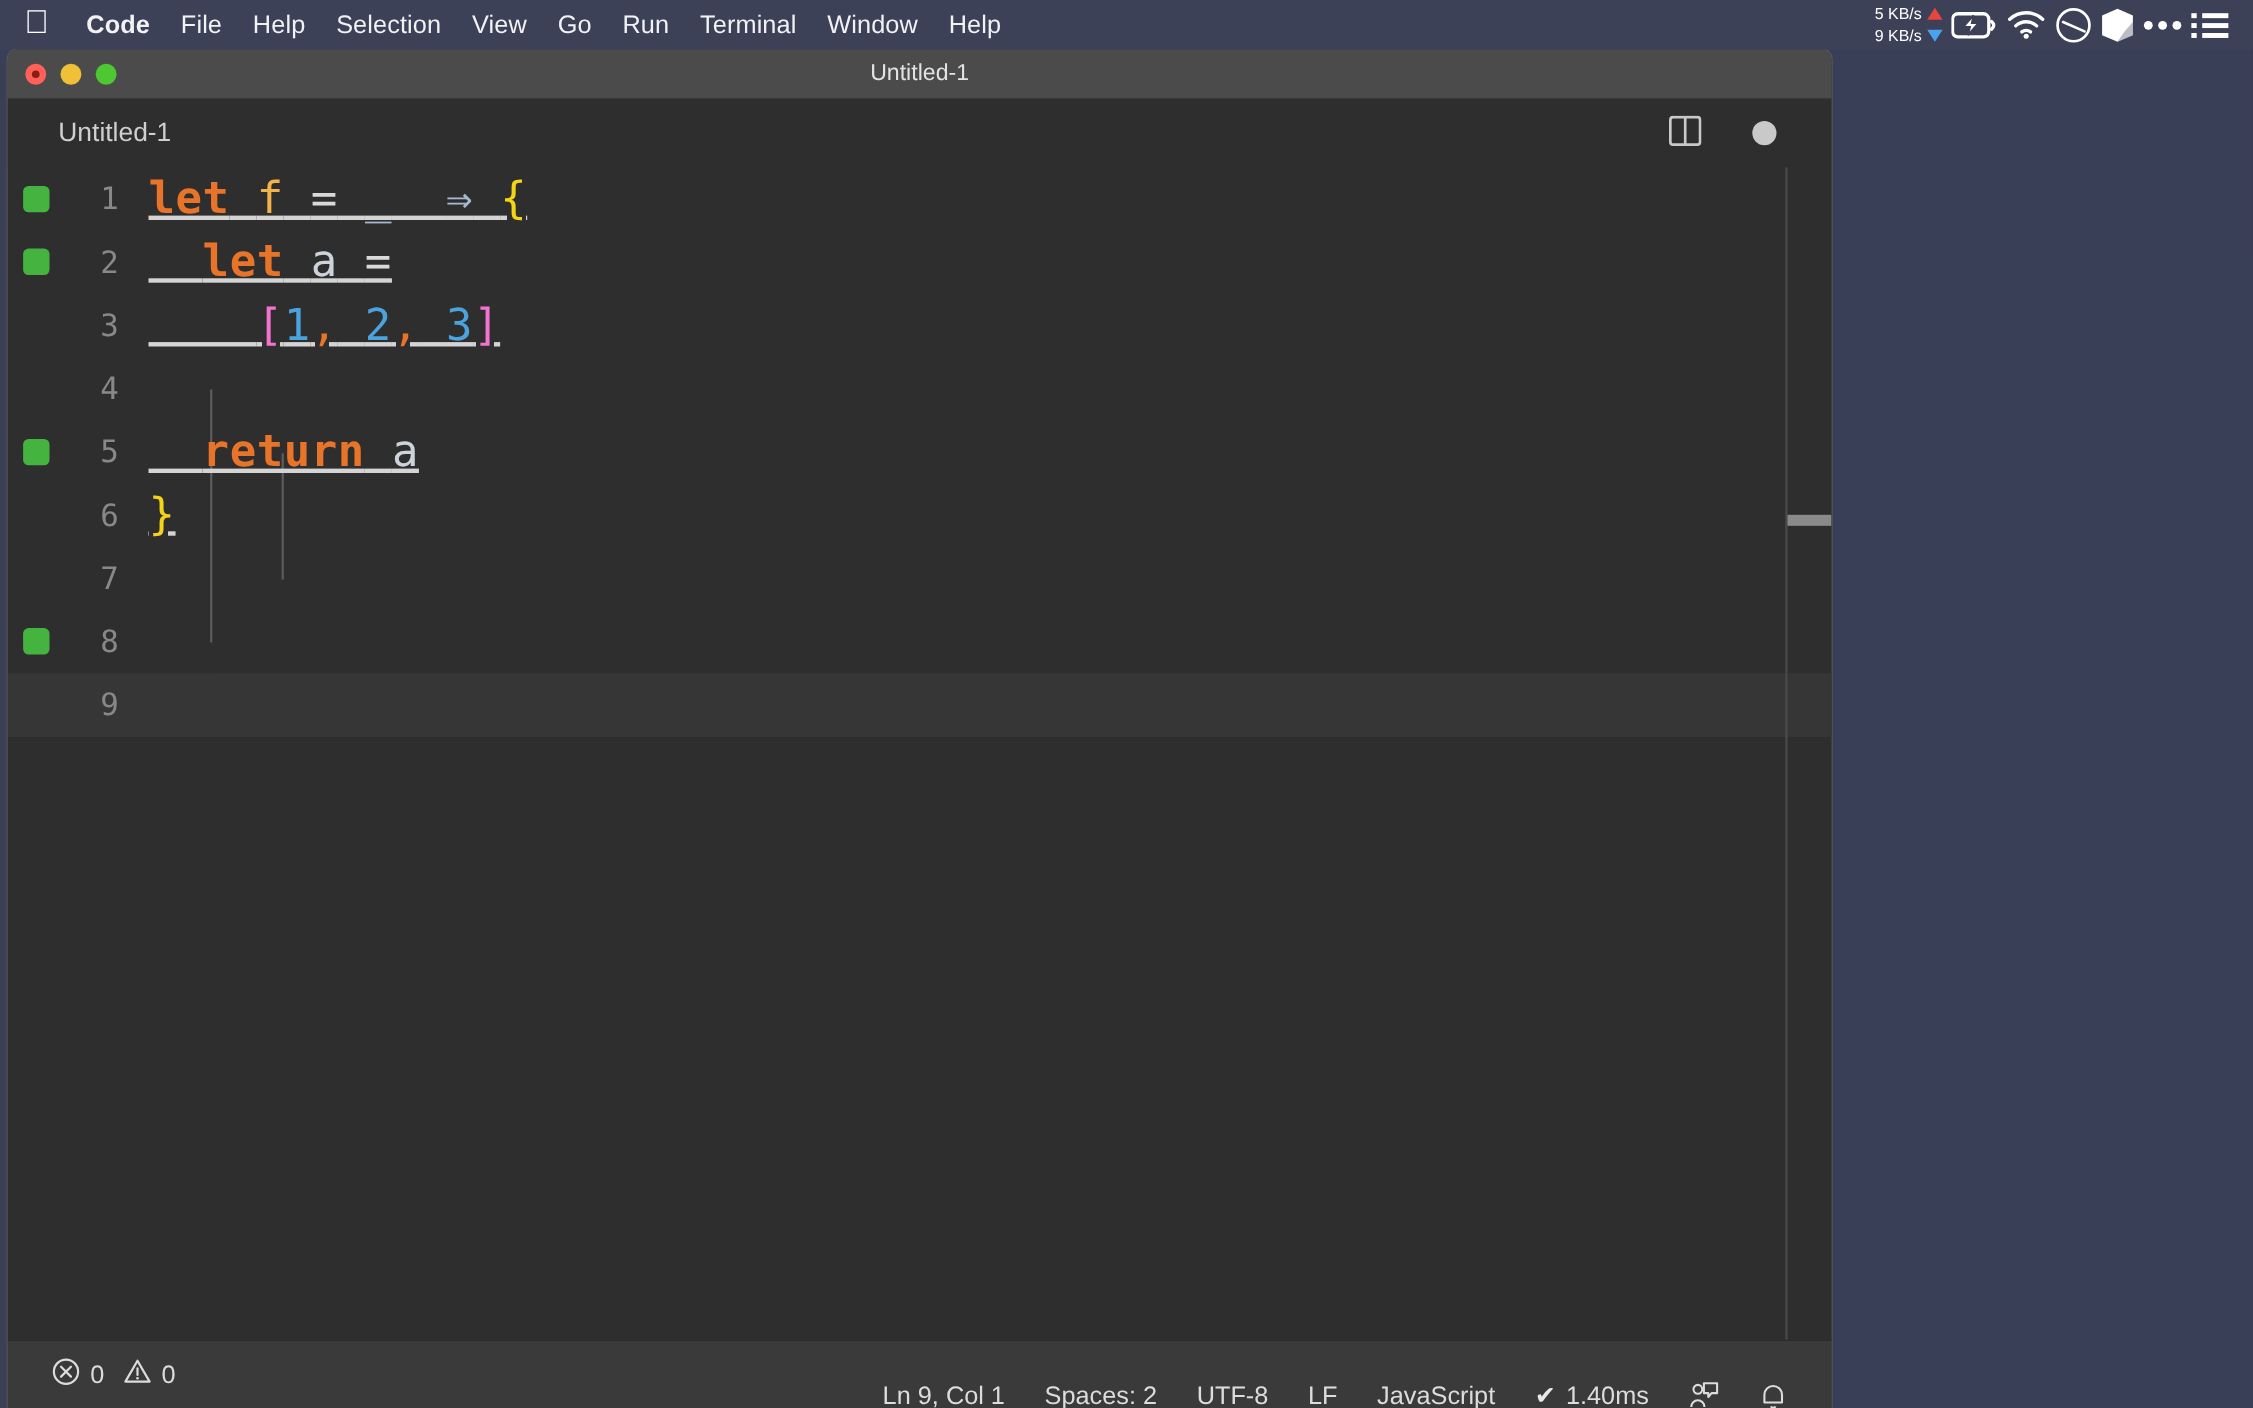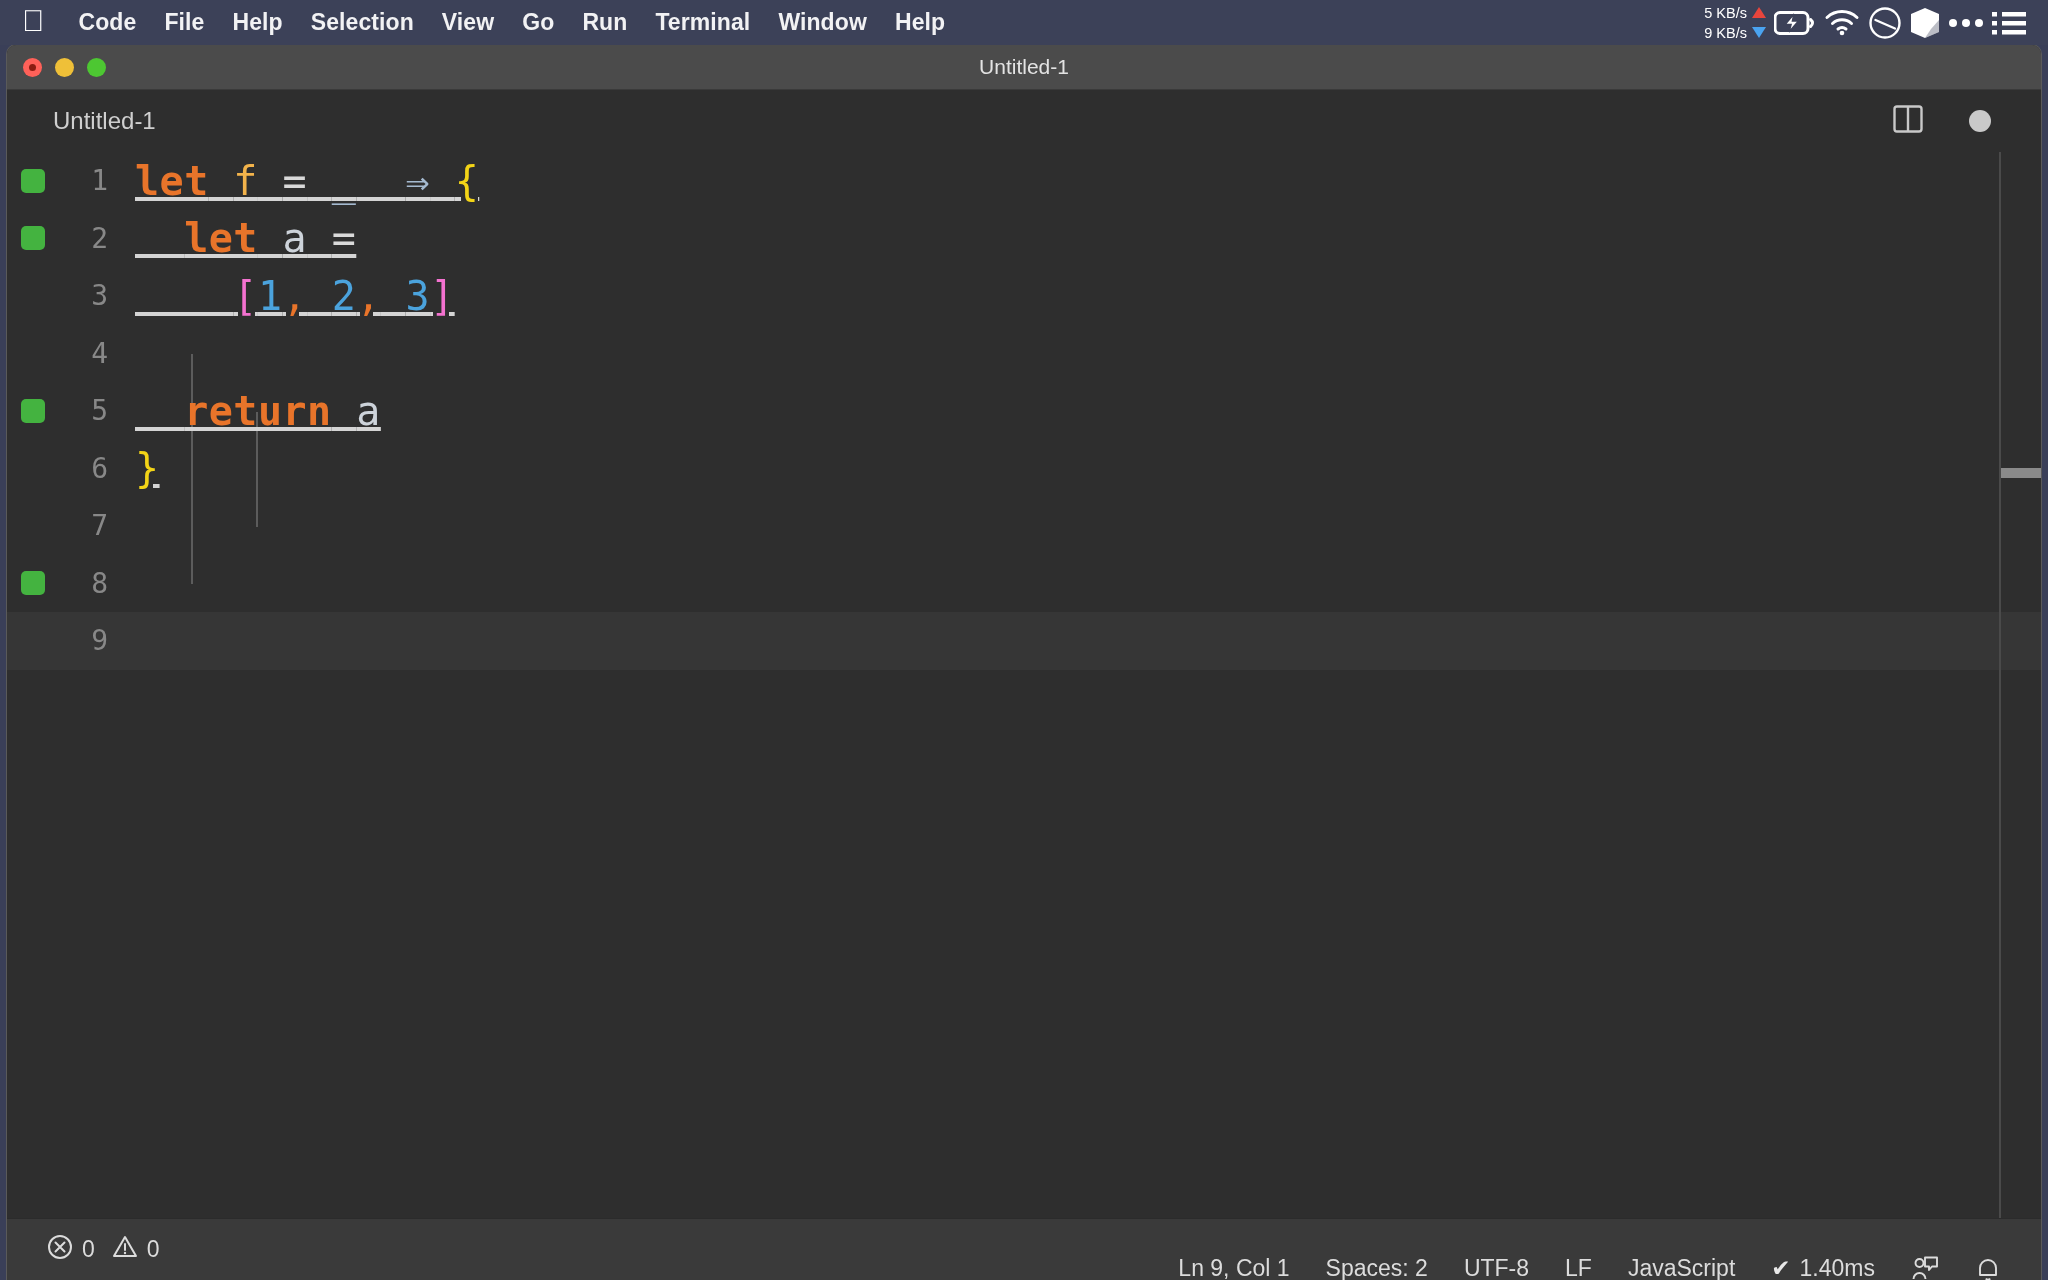--- a/index.html
+++ b/index.html
@@ -31,21 +31,20 @@
     margin-right: 20px;
     margin-top: -4px;
     color: #ffffff;
   }
   .menu-item {
     font-size: 23px;
     padding: 0 14px;
     color: #f2f2f4;
     white-space: nowrap;
     letter-spacing: 0.1px;
-    font-weight: bold;
   }
   .menu-item.app-name { font-weight: bold; }
 
   #menubar-right {
     margin-left: auto;
     display: flex;
     align-items: center;
     gap: 8px;
     padding-right: 8px;
   }
@@ -70,21 +69,21 @@
     border-left: 7px solid transparent;
     border-right: 7px solid transparent;
     border-top: 11px solid #4aa3f0;
   }
   .tray-icon { display: flex; align-items: center; justify-content: center; }
 
   
   #window {
     position: absolute;
     top: 45px; left: 7px;
-    width: 2034px;
+    width: 1658px;
     height: 1235px;
     background: #2e2e2e;
     border-radius: 9px 9px 0 0;
     overflow: hidden;
     box-shadow: 0 0 0 1px #5a5a5a;
   }
 
   
   #titlebar {
     position: relative;

